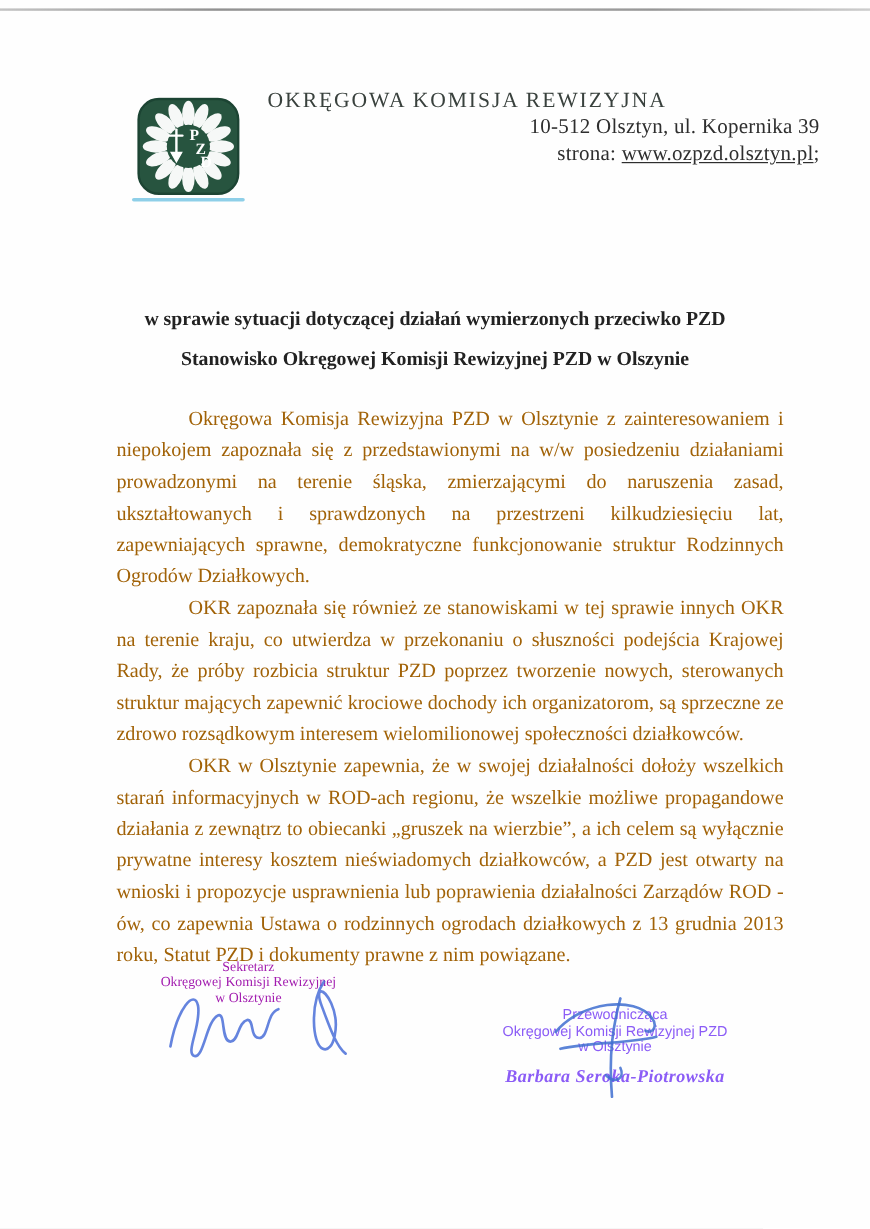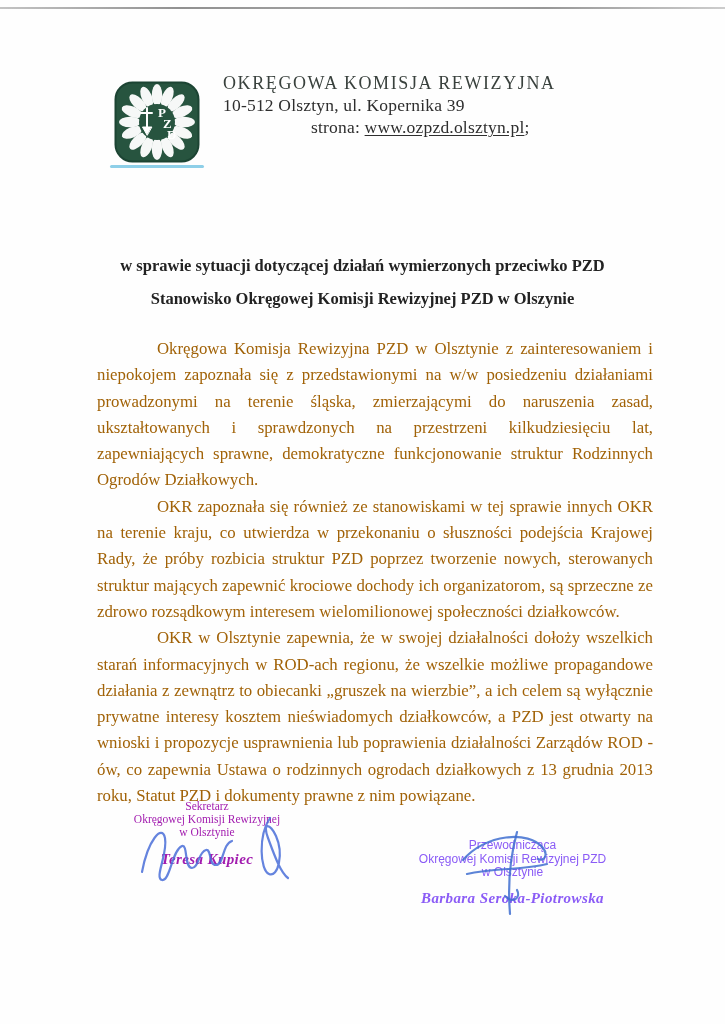--- a/index.html
+++ b/index.html
@@ -13,21 +13,21 @@
     background:linear-gradient(90deg,#b9b9b9,#7d7d7d 25%,#9a9a9a 55%,#848484 75%,#c4c4c4);
     opacity:.85;
   }
   
   .logo-wrap{position:absolute;left:114px;top:81px;width:86px;height:82px;}
   .logo-shadow{position:absolute;left:110px;top:165px;width:94px;height:3px;background:#8ecfe8;border-radius:2px;}
   .header-text{position:absolute;left:223px;top:72px;width:460px;color:#39413d;}
   .header-text .hl{white-space:nowrap;}
   .hl-caps{font-size:18px;letter-spacing:1.6px;line-height:22px;}
   .hl-mixed{font-size:18px;letter-spacing:.6px;line-height:22px;}
-  .hl-addr{font-size:17.5px;letter-spacing:.2px;line-height:22px;color:#2e2e2e;}
+  .hl-addr{font-size:17.5px;letter-spacing:.2px;line-height:22px;color:#2e2e2e;text-align:right;}
   .hl-site{padding-left:88px;}
   .doc-link{color:inherit;text-decoration:underline;text-underline-offset:2px;cursor:pointer;}
   
   .doc-title{
     position:absolute;left:60px;top:249px;width:605px;text-align:center;
     font-weight:bold;font-size:16.5px;line-height:33px;color:#222;
   }
   
   .body-text{
     position:absolute;left:97px;top:336px;width:556px;
@@ -106,21 +106,20 @@
   <div class="body-text">
     <p>Okręgowa Komisja Rewizyjna PZD w Olsztynie z zainteresowaniem i niepokojem zapoznała się z przedstawionymi na w/w posiedzeniu działaniami prowadzonymi na terenie śląska, zmierzającymi do naruszenia zasad, ukształtowanych i sprawdzonych na przestrzeni kilkudziesięciu lat, zapewniających sprawne, demokratyczne funkcjonowanie struktur Rodzinnych Ogrodów Działkowych.</p>
     <p>OKR zapoznała się również ze stanowiskami w tej sprawie innych OKR na terenie kraju, co utwierdza w przekonaniu o słuszności podejścia Krajowej Rady, że próby rozbicia struktur PZD poprzez tworzenie nowych, sterowanych struktur mających zapewnić krociowe dochody ich organizatorom, są sprzeczne ze zdrowo rozsądkowym interesem wielomilionowej społeczności działkowców.</p>
     <p>OKR w Olsztynie zapewnia, że w swojej działalności dołoży wszelkich starań informacyjnych w ROD-ach regionu, że wszelkie możliwe propagandowe działania z zewnątrz to obiecanki „gruszek na wierzbie”, a ich celem są wyłącznie prywatne interesy kosztem nieświadomych działkowców, a PZD jest otwarty na wnioski i propozycje usprawnienia lub poprawienia działalności Zarządów ROD - ów, co zapewnia Ustawa o rodzinnych ogrodach działkowych z 13 grudnia 2013 roku, Statut PZD i dokumenty prawne z nim powiązane.</p>
   </div>
 
   <div class="sig sig-left">
     <div class="role">Sekretarz</div>
     <div class="role">Okręgowej Komisji Rewizyjnej</div>
     <div class="role">w Olsztynie</div>
-    <div class="name">Teresa Kupiec</div>
   </div>
   <svg class="ink" style="left:128px;top:810px;" width="172" height="86" viewBox="0 0 172 86">
     <path d="M14,62 C20,30 34,14 37,28 C40,44 26,68 34,70 C42,72 44,40 54,36 C60,34 56,58 64,58 C71,58 70,42 78,40 C84,39 80,55 88,55 C96,55 94,34 104,31"></path>
     <path d="M142,8 C130,26 132,60 141,64 C150,68 156,44 148,26 C142,13 134,12 140,28 C146,44 152,62 160,68"></path>
   </svg>
 
   <div class="sig sig-right">
     <div class="role">Przewodnicząca</div>
     <div class="role">Okręgowej Komisji Rewizyjnej PZD</div>
     <div class="role">w Olsztynie</div>

